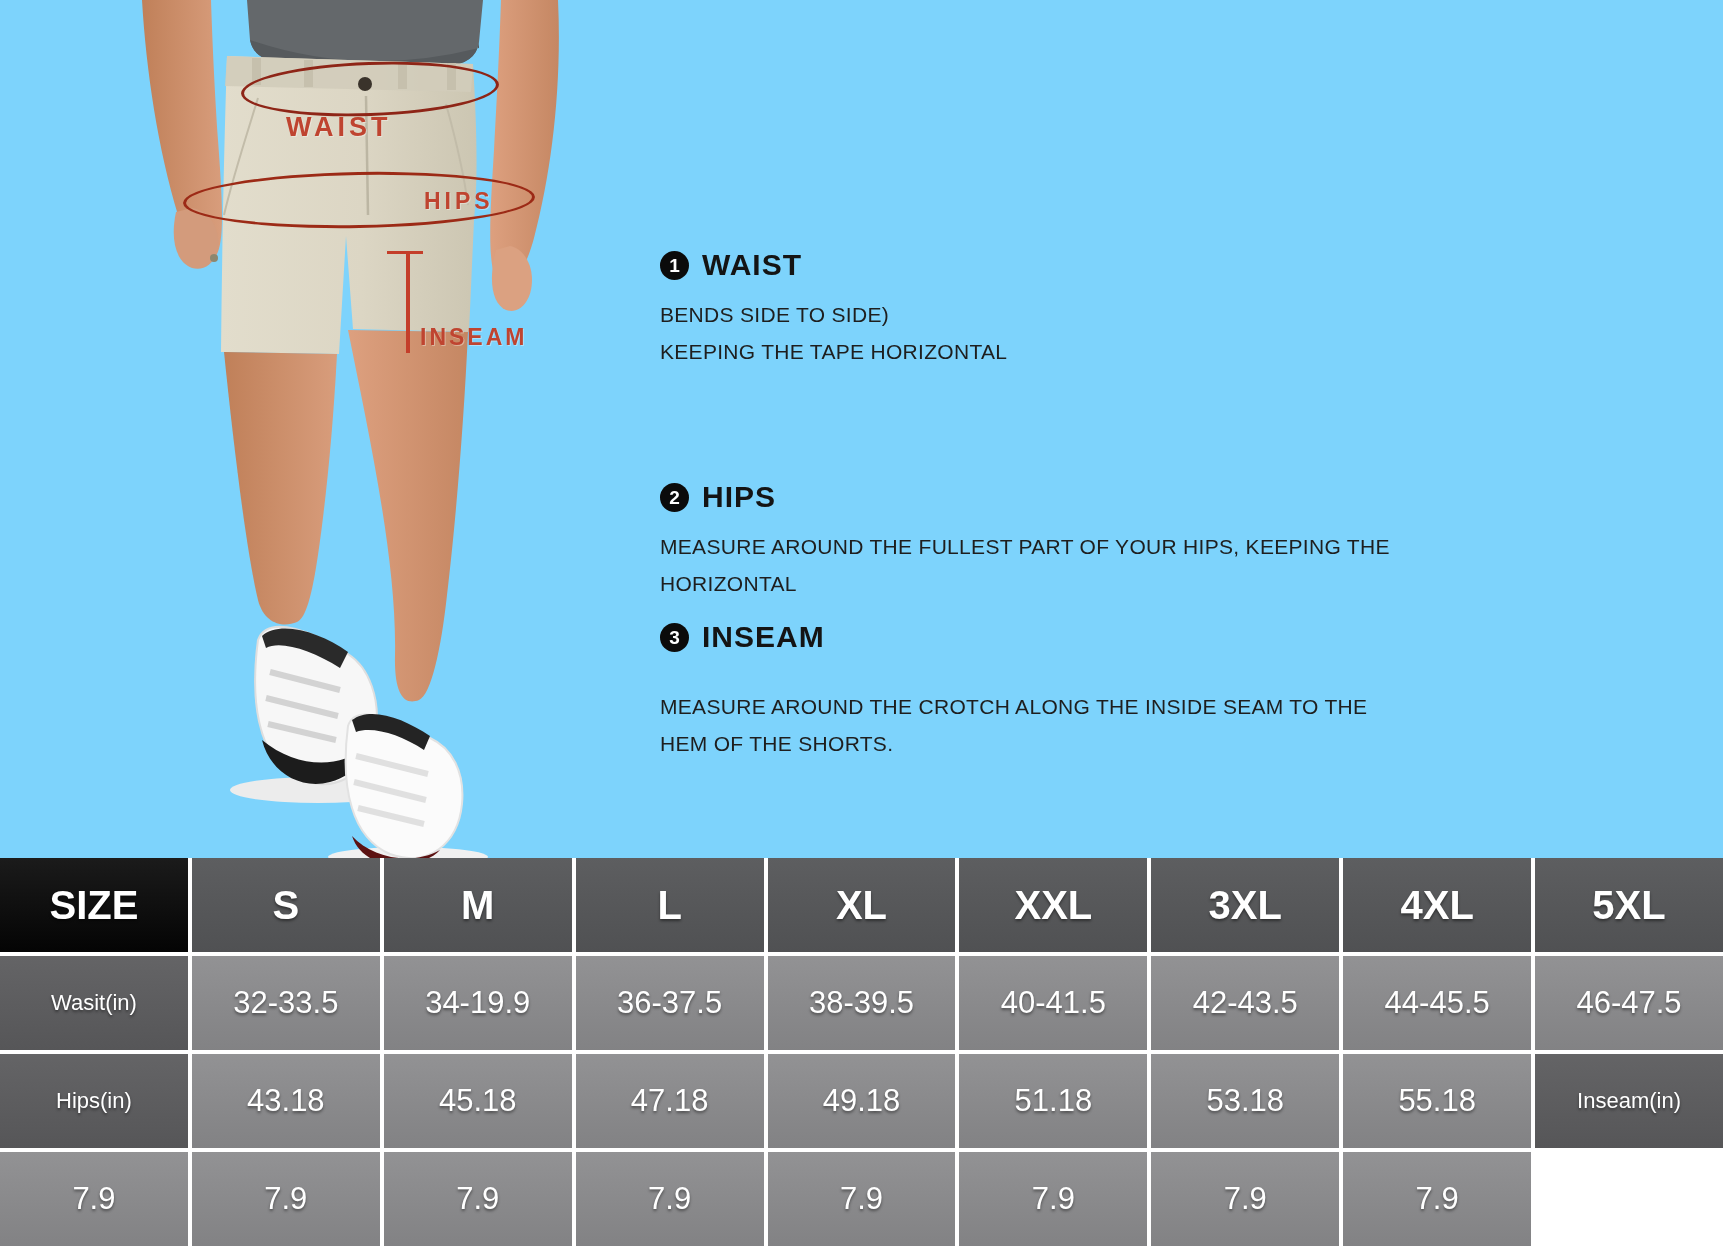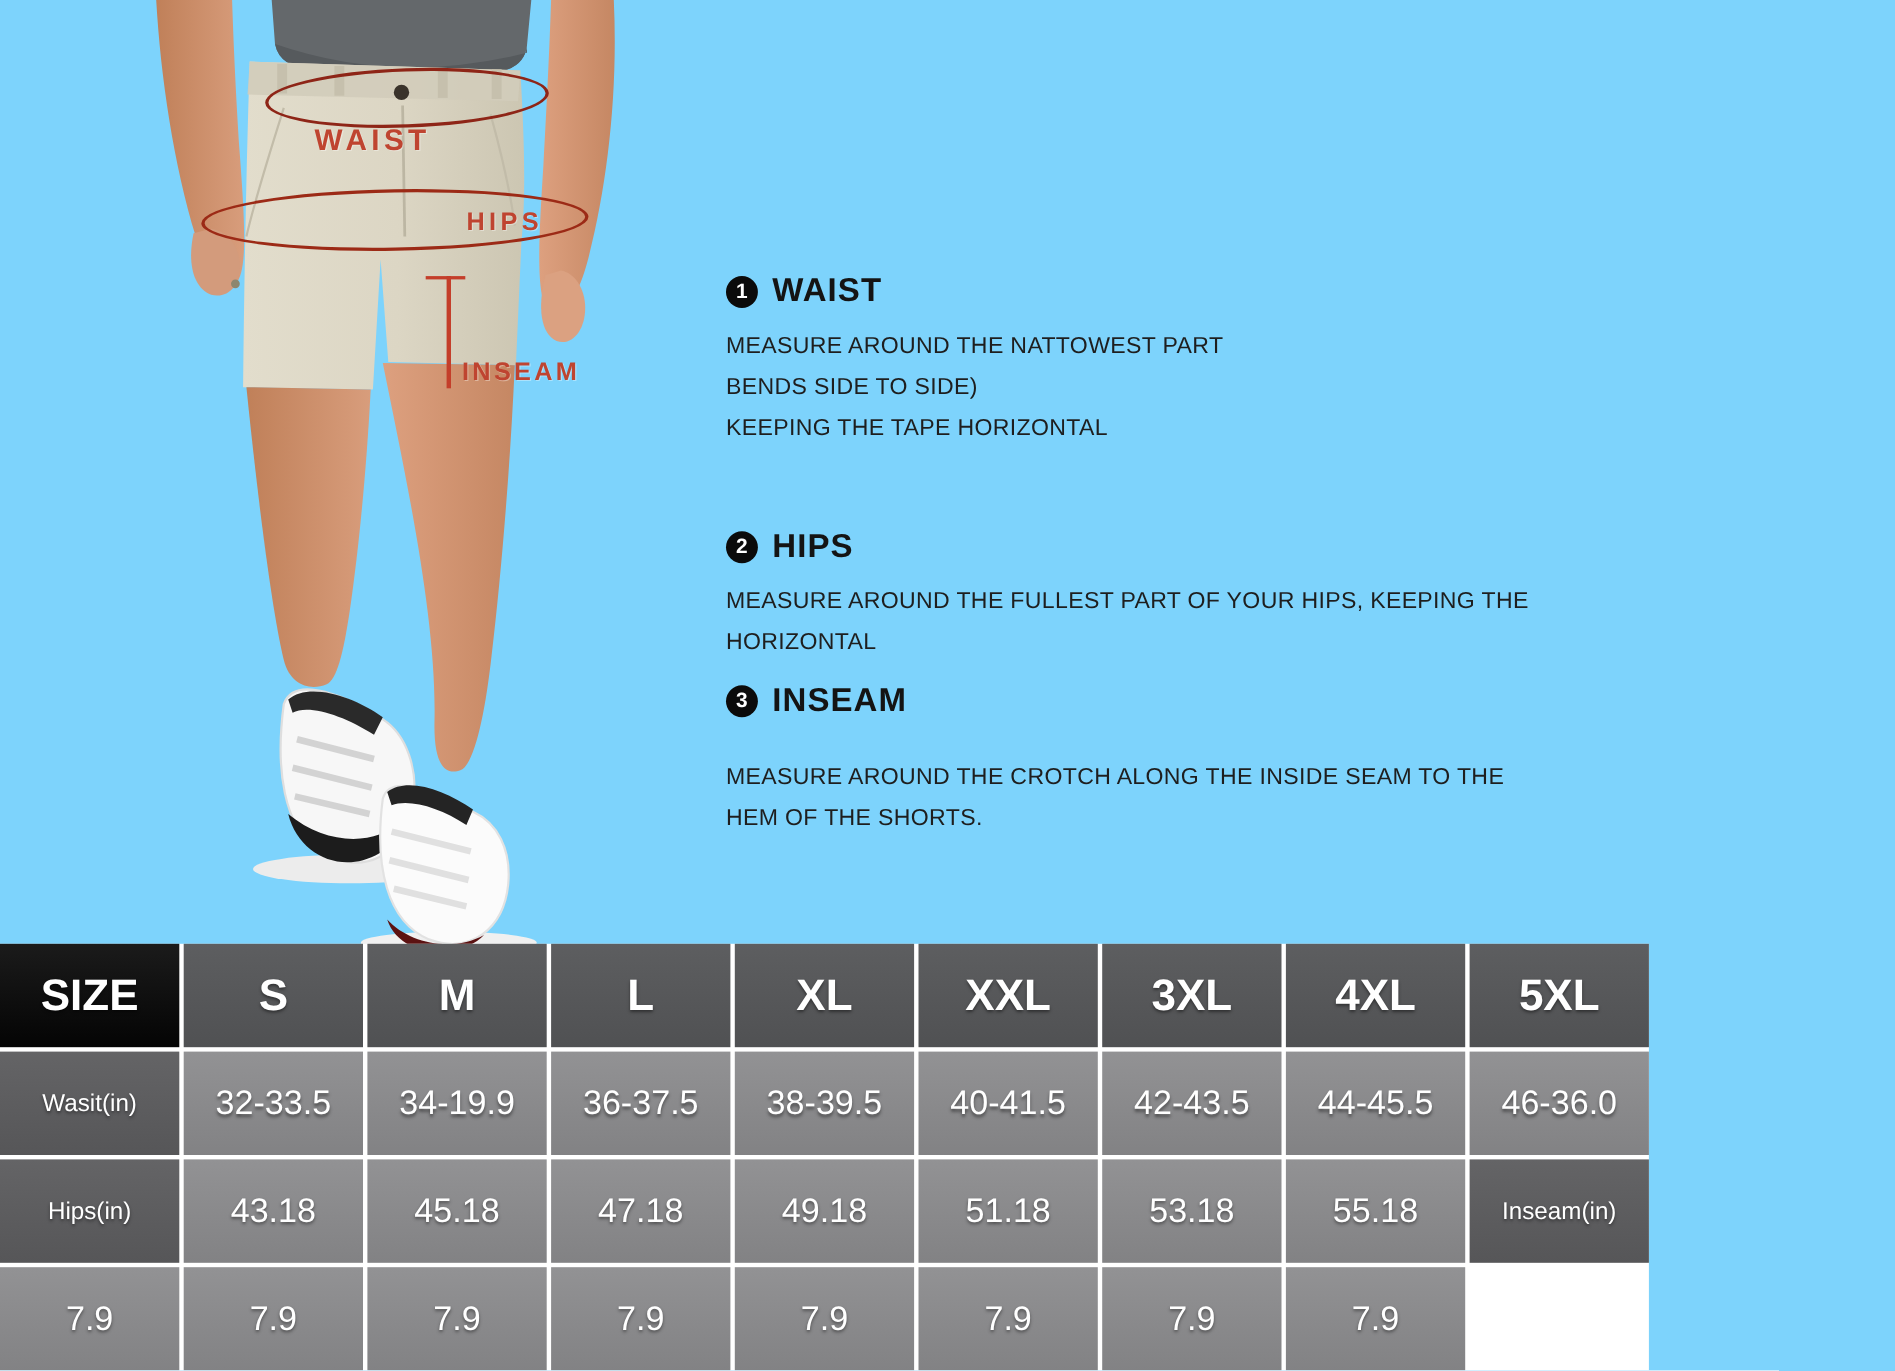--- a/index.html
+++ b/index.html
@@ -24,21 +24,21 @@
   .instr{position:absolute;left:0;width:1040px;}
   .instr-head{display:flex;align-items:center;gap:13px;height:30px;}
   .num-circle{display:inline-block;width:29px;height:29px;border-radius:50%;background:#0b0b0b;color:#fff;
     font-size:19px;font-weight:700;line-height:29px;text-align:center;flex:0 0 29px;}
   .instr-title{font-size:30px;font-weight:700;color:#141414;letter-spacing:1px;}
   .instr p{margin:0;font-size:21px;line-height:37px;color:#1e1e1e;letter-spacing:.3px;}
   .instr .body{margin-top:16px;}
   .instr.third .body{margin-top:36px;}
   
   .size-table{
-    position:absolute;left:0;top:858px;width:1499px;height:388px;background:#ffffff;
+    position:absolute;left:0;top:858px;width:1723px;height:388px;background:#ffffff;
     display:grid;grid-template-columns:repeat(9,1fr);grid-template-rows:repeat(4,1fr);gap:4px;
   }
   .cell{display:flex;align-items:center;justify-content:center;color:#fff;font-weight:700;
     text-shadow:0 2px 3px rgba(0,0,0,.45);}
   .cell.head{background:linear-gradient(180deg,#5d5e60,#505153);font-size:40px;}
   .cell.head.size{background:linear-gradient(180deg,#1b1b1b,#040404);}
   .cell.rowlabel{background:linear-gradient(180deg,#646466,#565658);font-size:22px;font-weight:400;}
   .cell.val{background:linear-gradient(180deg,#929294,#828284);font-size:31px;font-weight:400;}
 </style>
 </head>
@@ -116,21 +116,20 @@
   </div>
 
   <div class="instructions">
 
     <section class="instr" style="top:250px">
       <div class="instr-head">
         <span class="num-circle">1</span>
         <span class="instr-title">WAIST</span>
       </div>
       <div class="body">
-        <p>MEASURE AROUND THE NATTOWEST PART</p>
         <p>BENDS SIDE TO SIDE)</p>
         <p>KEEPING THE TAPE HORIZONTAL</p>
       </div>
     </section>
 
     <section class="instr" style="top:482px">
       <div class="instr-head">
         <span class="num-circle">2</span>
         <span class="instr-title">HIPS</span>
       </div>
@@ -164,21 +163,21 @@
       <div class="cell head">4XL</div>
       <div class="cell head">5XL</div>
       <div class="cell rowlabel">Wasit(in)</div>
       <div class="cell val">32-33.5</div>
       <div class="cell val">34-19.9</div>
       <div class="cell val">36-37.5</div>
       <div class="cell val">38-39.5</div>
       <div class="cell val">40-41.5</div>
       <div class="cell val">42-43.5</div>
       <div class="cell val">44-45.5</div>
-      <div class="cell val">46-36.0</div>
+      <div class="cell val">46-47.5</div>
       <div class="cell rowlabel">Hips(in)</div>
       <div class="cell val">43.18</div>
       <div class="cell val">45.18</div>
       <div class="cell val">47.18</div>
       <div class="cell val">49.18</div>
       <div class="cell val">51.18</div>
       <div class="cell val">53.18</div>
       <div class="cell val">55.18</div>
       <div class="cell rowlabel">Inseam(in)</div>
       <div class="cell val">7.9</div>

